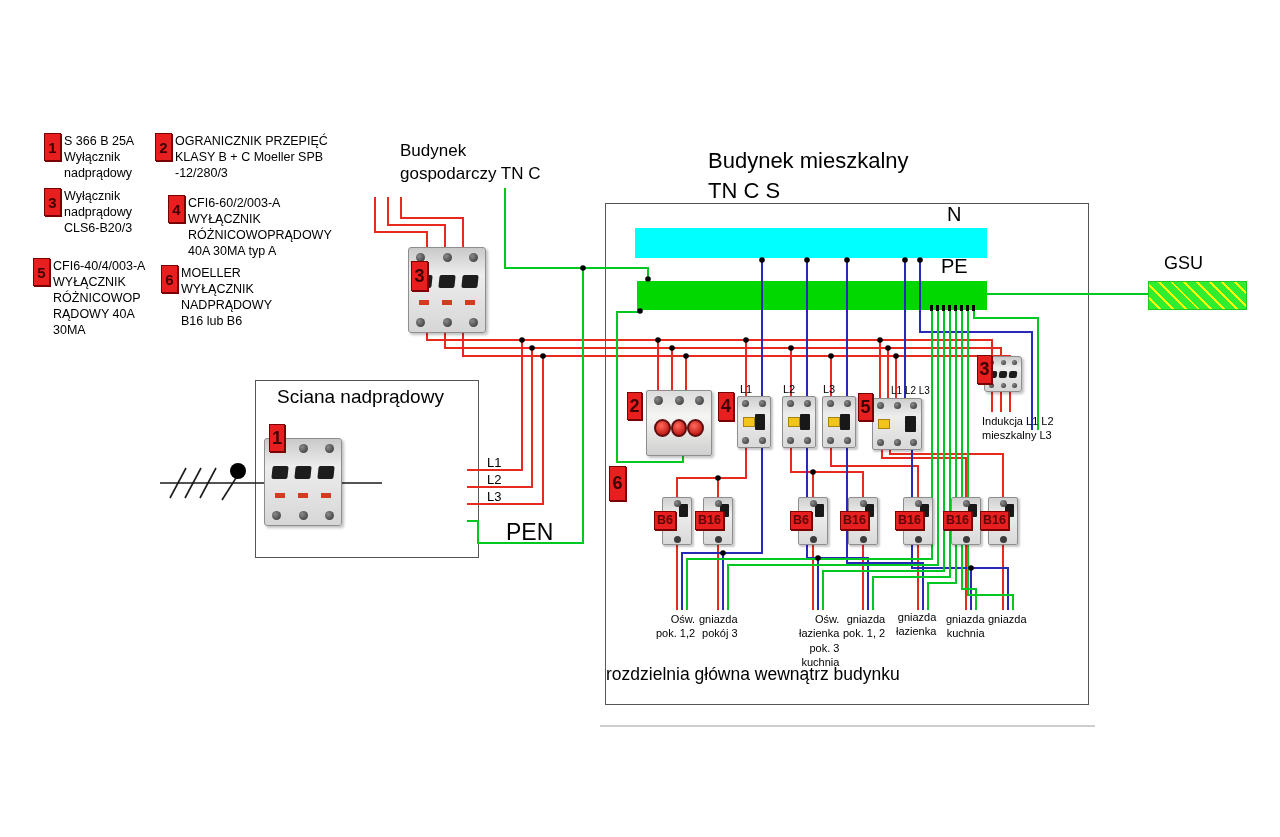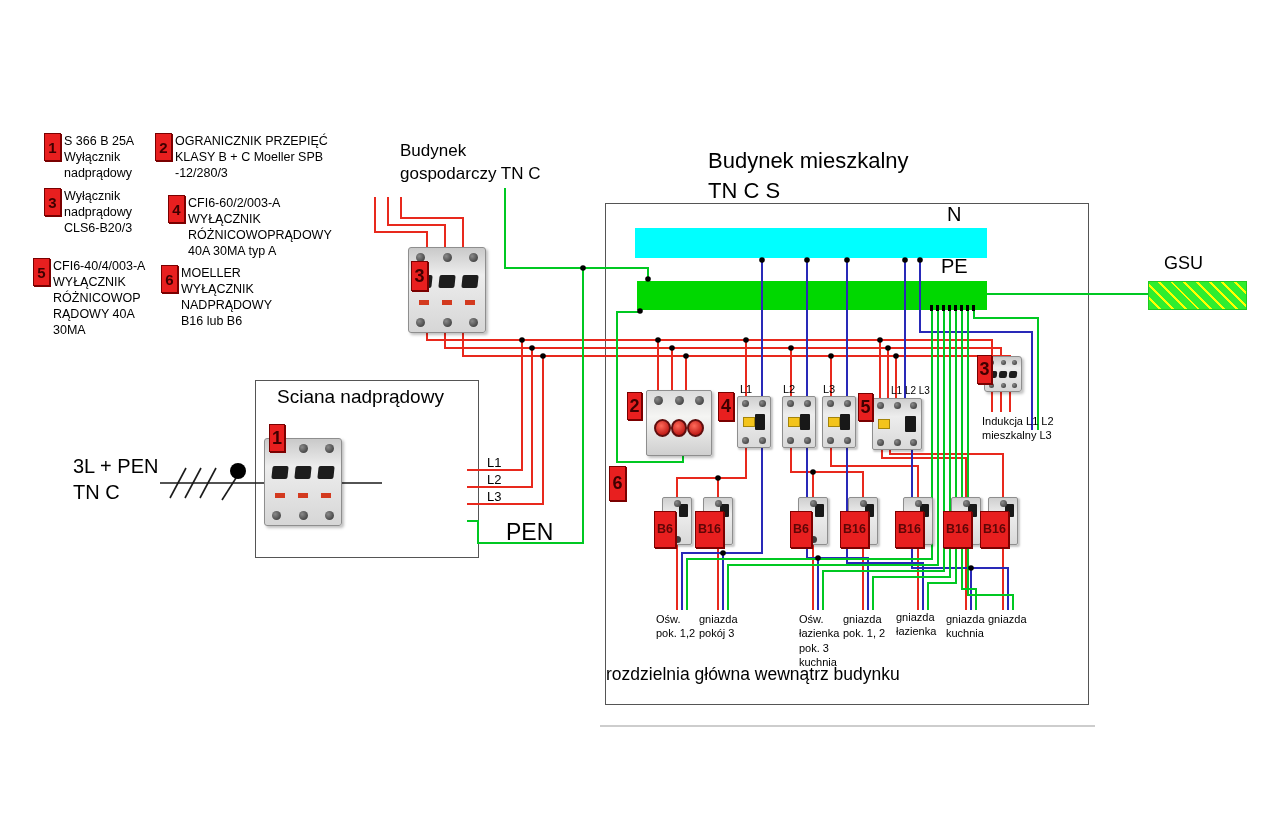--- a/index.html
+++ b/index.html
@@ -55,22 +55,22 @@
   .rcd .srow .screw{width:7px;height:7px;}
   .midr{display:flex;justify-content:space-between;align-items:center;padding:0 1px;}
   .ybtn{width:10px;height:8px;background:#f3c41c;border:1px solid #a4840a;}
   .tgv{width:11px;height:16px;background:#181818;border-radius:1px;}
   .b1p{position:absolute;z-index:8;width:30px;height:48px;background:linear-gradient(#cfcfcf,#ededed 35%,#d9d9d9);
        border:1px solid #8e8e8e;border-radius:2px;box-shadow:1.5px 1.5px 2px rgba(0,0,0,.22);box-sizing:border-box;}
   .b1p::before{content:"";position:absolute;right:3px;top:6px;width:9px;height:13px;background:#191919;border-radius:1px;}
   .b1p::after{content:"";position:absolute;left:11px;top:2px;width:7px;height:7px;border-radius:50%;
        background:radial-gradient(circle at 35% 35%,#8a8a8a,#333);box-shadow:0 36px 0 #3c3c3c;}
   .rating{position:absolute;left:-9px;top:13px;z-index:10;background:#e81f1f;border:1px solid #7d0000;
-       color:#5f0606;font-weight:bold;font-size:12.5px;padding:10px 2px;line-height:1.2;box-shadow:1px 1px 0 #7a0000;}
-  .clabel{position:absolute;z-index:9;font-size:11px;line-height:1.3;white-space:pre-line;}
+       color:#5f0606;font-weight:bold;font-size:12.5px;padding:1px 2px;line-height:1.2;box-shadow:1px 1px 0 #7a0000;}
+  .clabel{position:absolute;z-index:9;font-size:11px;line-height:1.3;white-space:pre-line;text-align:right;}
 </style>
 </head>
 <body>
 
 <div class="stage">
 
   <div class="panel-box"></div>
   <div class="wall-box"></div>
   <div class="nbar"></div>
   <div class="pebar"></div>
@@ -247,22 +247,20 @@
     <div class="txt">MOELLER
 WYŁĄCZNIK
 NADPRĄDOWY
 B16 lub B6</div>
   </div>
 
   <div class="lab ml" style="left:364px;top:140px;font-size:17px;line-height:1.35;z-index:9;margin-left:36px;">Budynek
 gospodarczy TN C</div>
   <div class="lab ml" style="left:708px;top:146px;font-size:22px;line-height:1.35;z-index:9;">Budynek mieszkalny
 TN C S</div>
-  <div class="lab ml" style="left:73px;top:453px;font-size:20px;line-height:1.3;z-index:9;">3L + PEN
-TN C</div>
   <div class="lab" style="left:277px;top:386px;font-size:19px;z-index:9;">Sciana nadprądowy</div>
   <div class="lab" style="left:947px;top:203px;font-size:20px;z-index:9;">N</div>
   <div class="lab" style="left:941px;top:255px;font-size:20px;z-index:9;">PE</div>
   <div class="lab" style="left:1164px;top:253px;font-size:18px;z-index:9;text-align:center;">GSU</div>
   <div class="lab" style="left:487px;top:455px;font-size:13px;z-index:9;">L1</div>
   <div class="lab" style="left:487px;top:472px;font-size:13px;z-index:9;">L2</div>
   <div class="lab" style="left:487px;top:489px;font-size:13px;z-index:9;">L3</div>
   <div class="lab" style="left:506px;top:519px;font-size:23px;z-index:9;">PEN</div>
   <div class="lab" style="left:740px;top:383px;font-size:11px;z-index:9;">L1</div>
   <div class="lab" style="left:783px;top:383px;font-size:11px;z-index:9;">L2</div>

